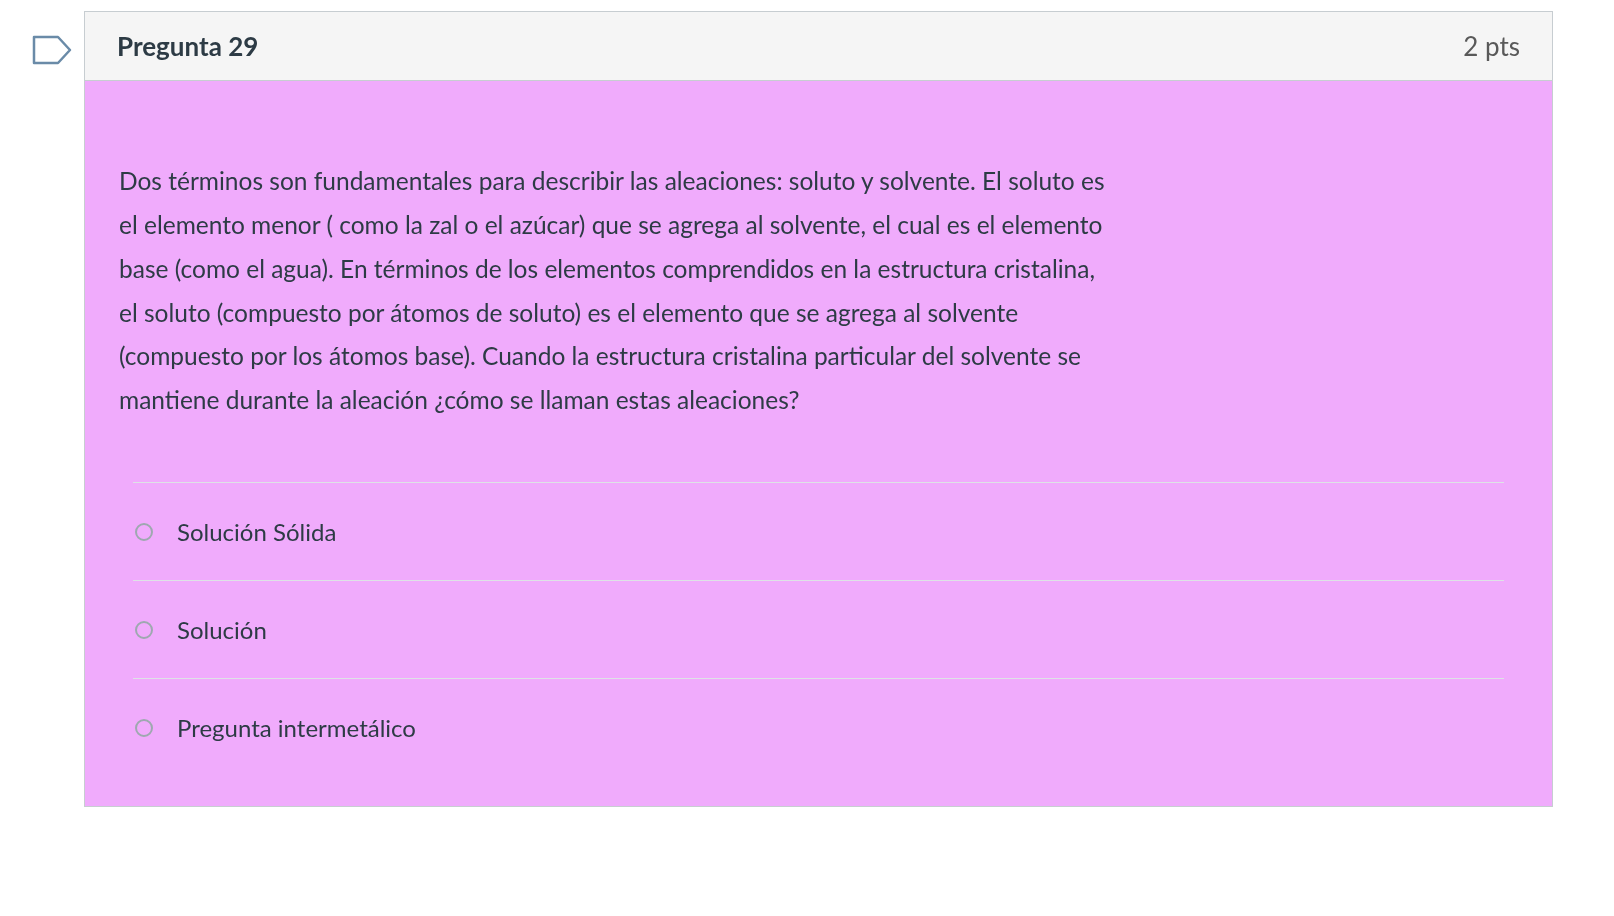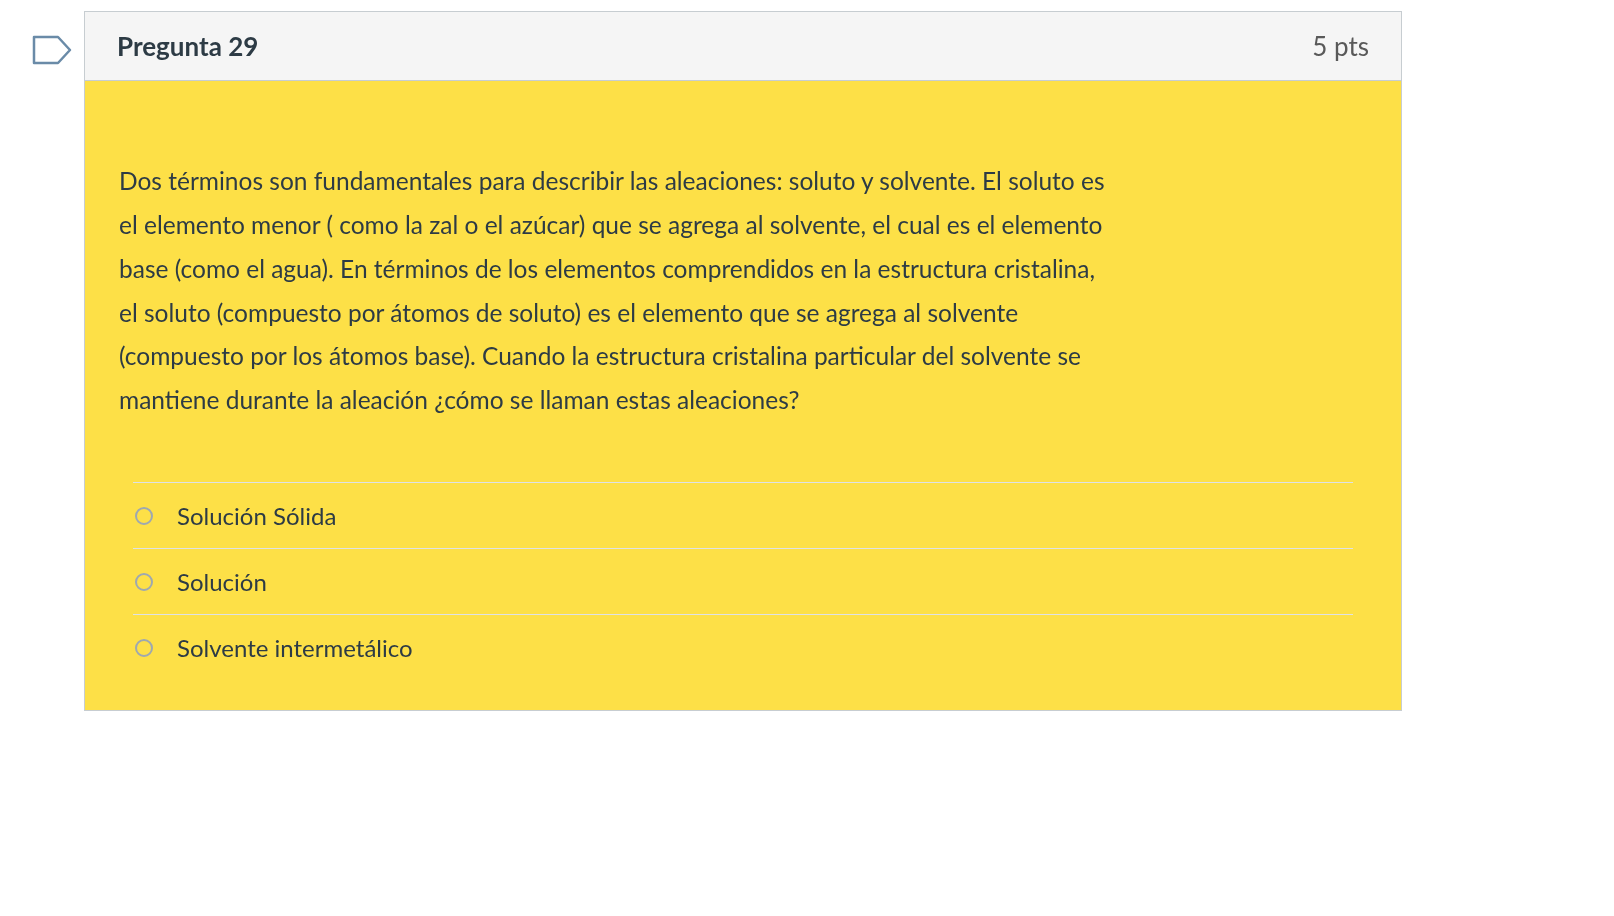--- a/index.html
+++ b/index.html
@@ -12,21 +12,21 @@
     }
     .bookmark-icon {
       position: absolute;
       left: 32px;
       top: 35px;
     }
     .question-container {
       position: absolute;
       left: 84px;
       top: 11px;
-      width: 1318px;
+      width: 1469px;
       border: 1px solid #c7cdd1;
     }
     .question-header {
       display: flex;
       justify-content: space-between;
       align-items: center;
       padding: 18px 32px;
       background: #f5f5f5;
       border-bottom: 1px solid #c7cdd1;
     }
@@ -35,36 +35,36 @@
       font-weight: 700;
       color: #2d3b45;
     }
     .question-points {
       font-size: 26px;
       font-weight: 400;
       color: #595959;
     }
     .question-body {
       padding: 78px 34px 30px 34px;
-      background: #fde047;
+      background: #f0abfc;
     }
     .question-text {
       font-size: 24.5px;
       line-height: 1.79;
       color: #2d3b45;
       max-width: 1000px;
       margin-bottom: 60px;
     }
     .answers {
       margin: 0 14px;
     }
     .answer-row {
       display: flex;
       align-items: center;
-      padding: 18px 0;
+      padding: 34px 0;
       border-top: 1px solid #dee2e6;
       cursor: pointer;
     }
     .radio-input {
       appearance: none;
       -webkit-appearance: none;
       width: 18px;
       height: 18px;
       border: 2px solid #9ea8b0;
       border-radius: 50%;
@@ -96,32 +96,32 @@
 
 <div class="bookmark-icon">
   <svg width="40" height="30" viewBox="0 0 40 30">
     <path d="M 2 2 L 26 2 L 38 15 L 26 28 L 2 28 Z" fill="none" stroke="#6a8ba8" stroke-width="2.5" stroke-linejoin="round"></path>
   </svg>
 </div>
 
 <div class="question-container">
   <div class="question-header">
     <span class="question-title">Pregunta 29</span>
-    <span class="question-points">5 pts</span>
+    <span class="question-points">2 pts</span>
   </div>
   <div class="question-body">
     <p class="question-text">Dos términos son fundamentales para describir las aleaciones: soluto y solvente. El soluto es el elemento menor ( como la zal o el azúcar) que se agrega al solvente, el cual es el elemento base (como el agua). En términos de los elementos comprendidos en la estructura cristalina, el soluto (compuesto por átomos de soluto) es el elemento que se agrega al solvente (compuesto por los átomos base). Cuando la estructura cristalina particular del solvente se mantiene durante la aleación ¿cómo se llaman estas aleaciones?</p>
     <div class="answers">
       <label class="answer-row">
         <input type="radio" name="q29" class="radio-input" style="">
         <span class="answer-label">Solución Sólida</span>
       </label>
       <label class="answer-row">
         <input type="radio" name="q29" class="radio-input" style="">
         <span class="answer-label">Solución</span>
       </label>
       <label class="answer-row">
         <input type="radio" name="q29" class="radio-input" style="">
-        <span class="answer-label">Solvente intermetálico</span>
+        <span class="answer-label">Pregunta intermetálico</span>
       </label>
     </div>
   </div>
 </div>
 
 </body></html>

